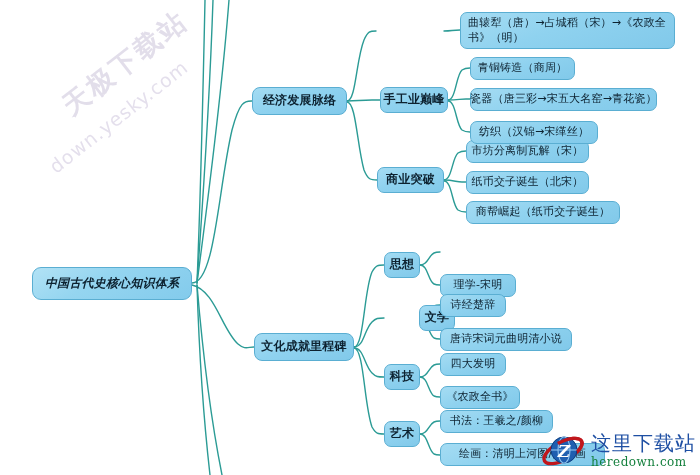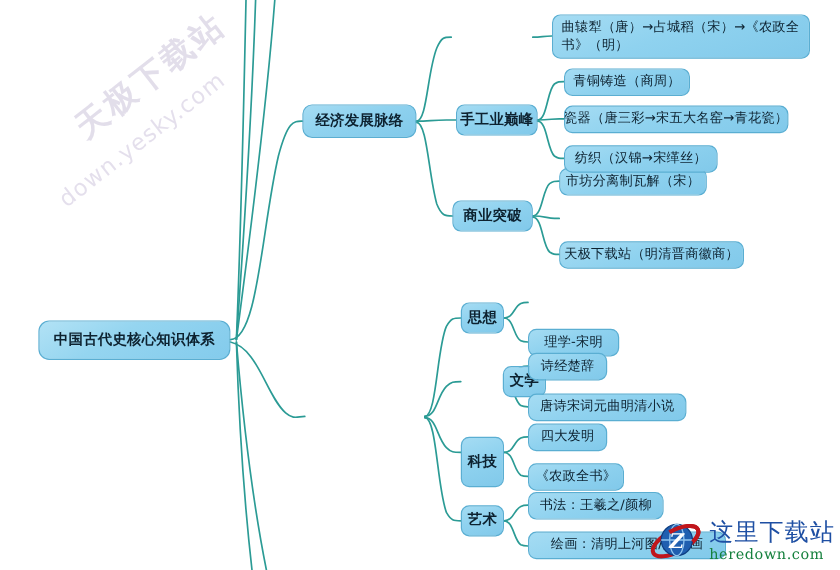--- a/index.html
+++ b/index.html
@@ -22,20 +22,21 @@
     text-align:center;
     line-height:1.28;
     letter-spacing:.2px;
     white-space:nowrap;
   }
   .node.root{
     border-radius:9px;
     border:1px solid #5aaed2;
     background:linear-gradient(150deg,#b2e2f5 0%,#95d5f0 40%,#83cbec 100%);
     font-size:12px;
+    font-style:italic;
   }
   .node.lvl2{font-size:12px;border-radius:8px;}
   .node.lvl3{font-size:12px;border-radius:7px;}
   .node.leaf{font-size:11px;border-radius:7px;font-weight:normal;}
   .node.leaf.wrap{white-space:normal;justify-content:flex-start;text-align:left;padding:3px 7px;}
 
   
   .wm-left{
     position:absolute;left:55px;top:95px;
     transform:rotate(-38deg);transform-origin:left top;
@@ -110,20 +111,23 @@
     </g>
   </svg>
 
   <div class="node root" style="left:32px;top:267px;width:160px;height:33px;">
     <span>中国古代史核心知识体系</span>
   </div>
 
   <div class="node lvl2" style="left:252px;top:87px;width:95px;height:28px;">
     <span>经济发展脉络</span>
   </div>
+  <div class="node lvl2" style="left:254px;top:333px;width:100px;height:28px;">
+    <span>文化成就里程碑</span>
+  </div>
 
   <div class="node lvl3" style="left:380px;top:87px;width:68px;height:26px;">
     <span>手工业巅峰</span>
   </div>
   <div class="node lvl3" style="left:377px;top:167px;width:67px;height:26px;">
     <span>商业突破</span>
   </div>
 
   <div class="node leaf wrap" style="left:460px;top:12px;width:215px;height:37px;">
     <span>曲辕犁（唐）→占城稻（宋）→《农政全书》（明）</span>
@@ -135,31 +139,34 @@
   <div class="node leaf" style="left:470px;top:88px;width:187px;height:23px;">
     <span>瓷器（唐三彩→宋五大名窑→青花瓷）</span>
   </div>
   <div class="node leaf" style="left:466px;top:140px;width:123px;height:23px;">
     <span>市坊分离制瓦解（宋）</span>
   </div>
 
   <div class="node leaf" style="left:470px;top:121px;width:128px;height:23px;">
     <span>纺织（汉锦→宋缂丝）</span>
   </div>
+  <div class="node leaf" style="left:466px;top:171px;width:123px;height:23px;">
+    <span>纸币交子诞生（北宋）</span>
+  </div>
   <div class="node leaf" style="left:466px;top:201px;width:154px;height:23px;">
-    <span>天极下载站（明清晋商徽商）</span>
+    <span>商帮崛起（纸币交子诞生）</span>
   </div>
 
   <div class="node lvl3" style="left:384px;top:252px;width:36px;height:26px;">
     <span>思想</span>
   </div>
   <div class="node lvl3" style="left:384px;top:305px;width:36px;height:26px;margin-left:35px;">
     <span>文学</span>
   </div>
-  <div class="node lvl3" style="left:384px;top:364px;width:36px;height:42px;">
+  <div class="node lvl3" style="left:384px;top:364px;width:36px;height:26px;">
     <span>科技</span>
   </div>
   <div class="node lvl3" style="left:384px;top:421px;width:36px;height:26px;">
     <span>艺术</span>
   </div>
 
   <div class="node leaf" style="left:440px;top:274px;width:76px;height:23px;">
     <span>理学-宋明</span>
   </div>
 

